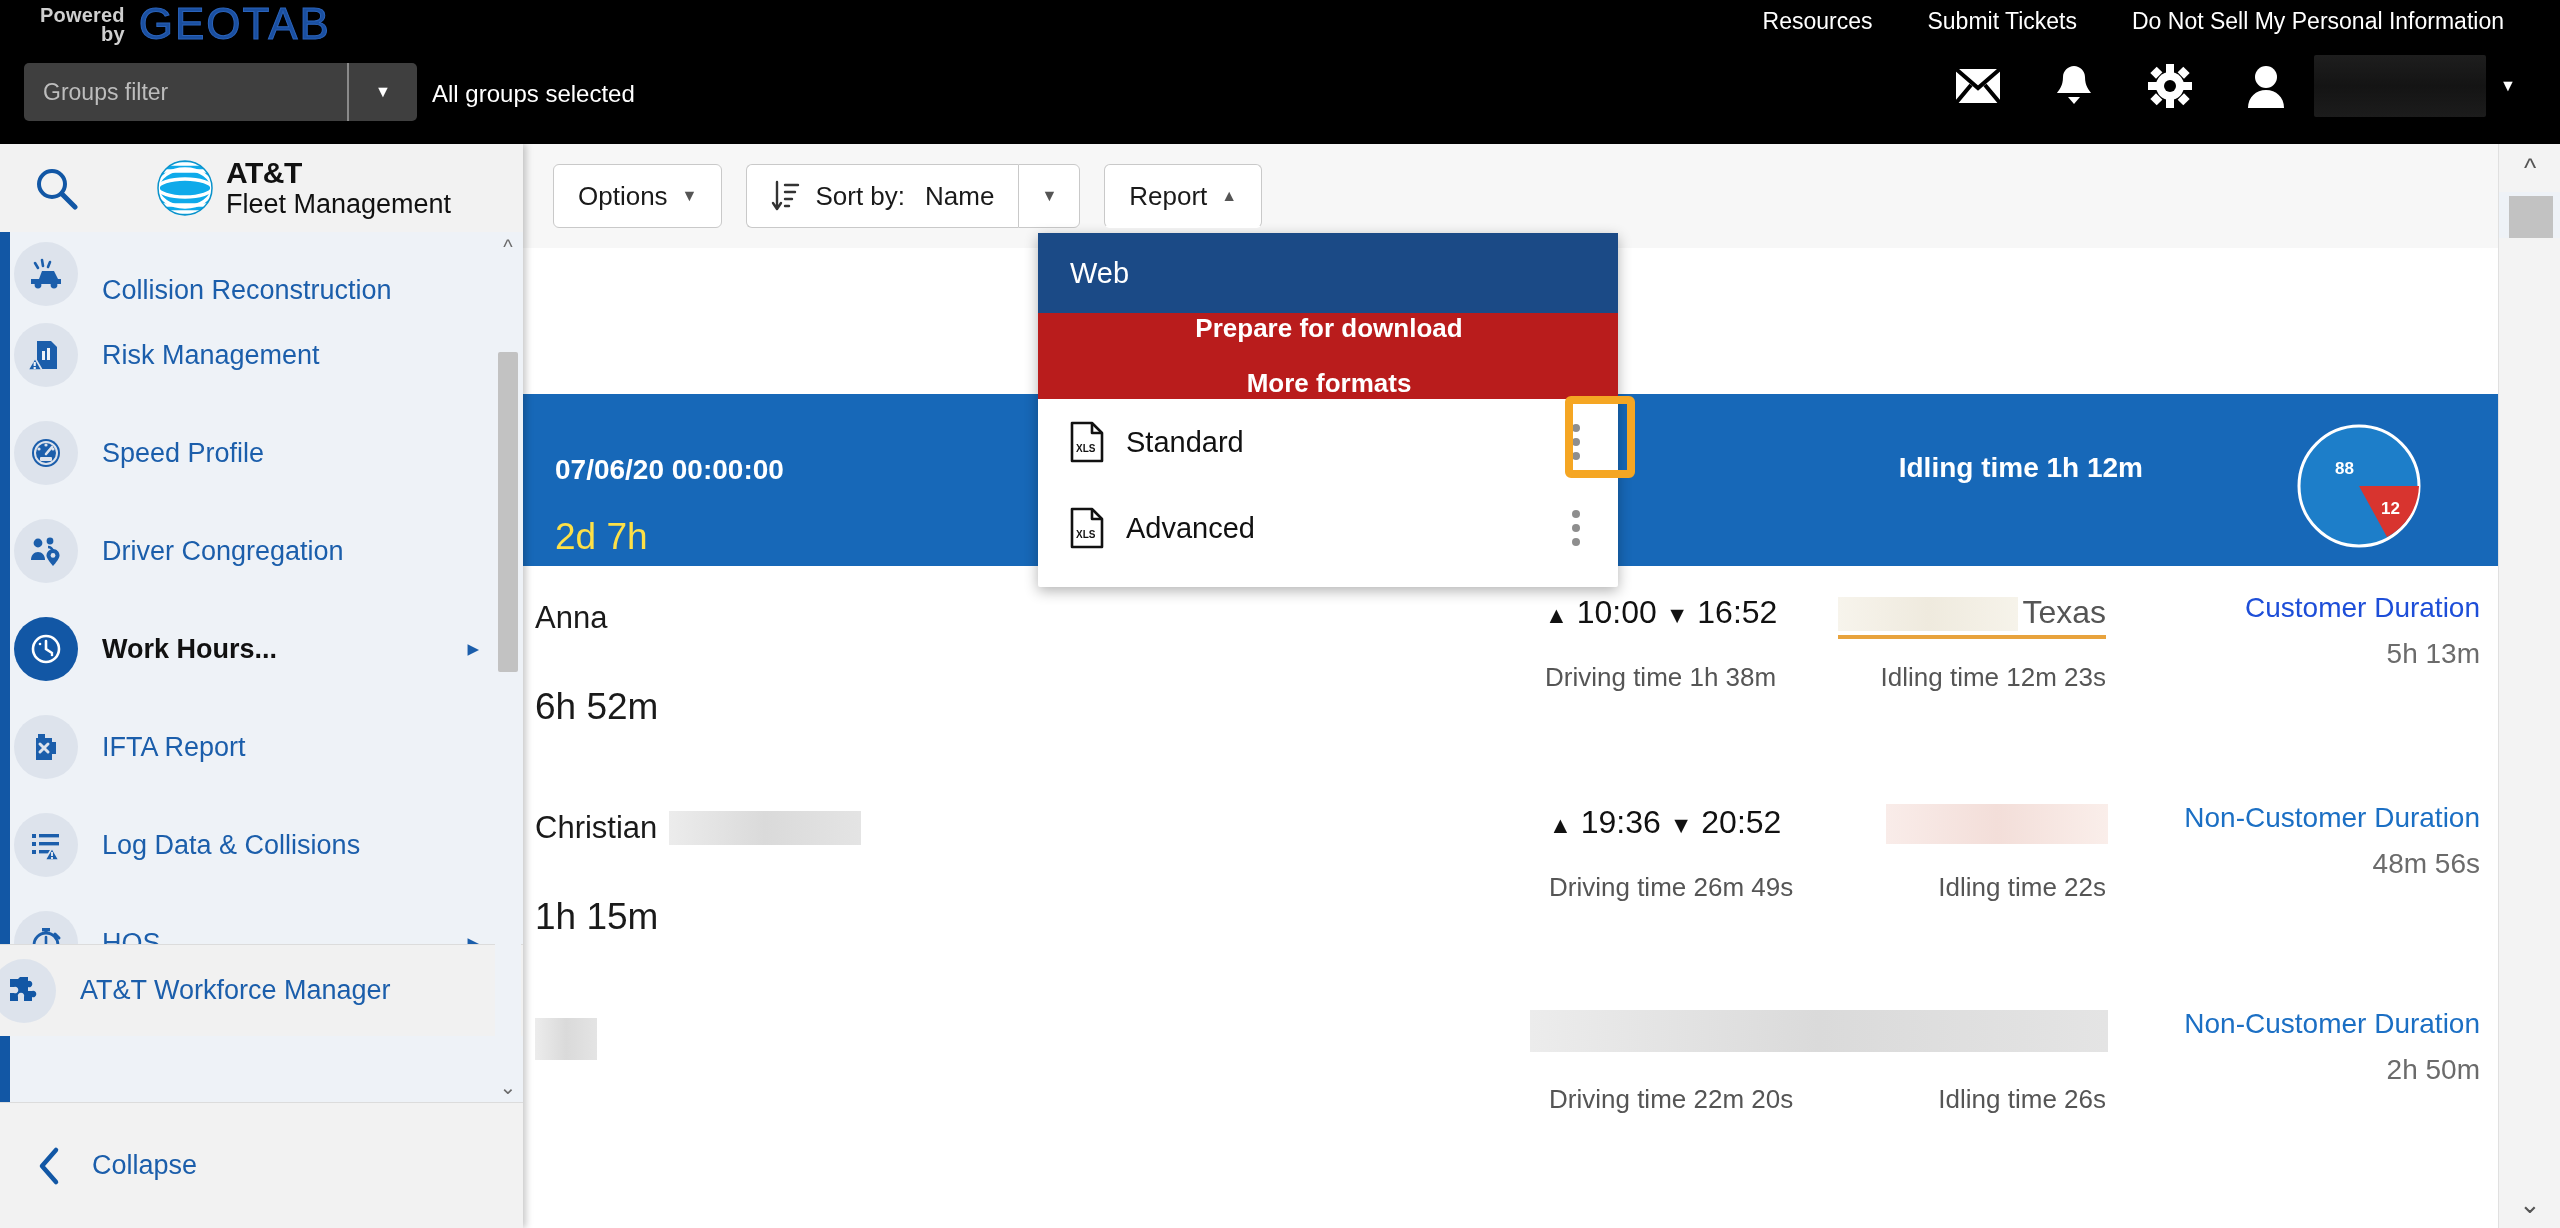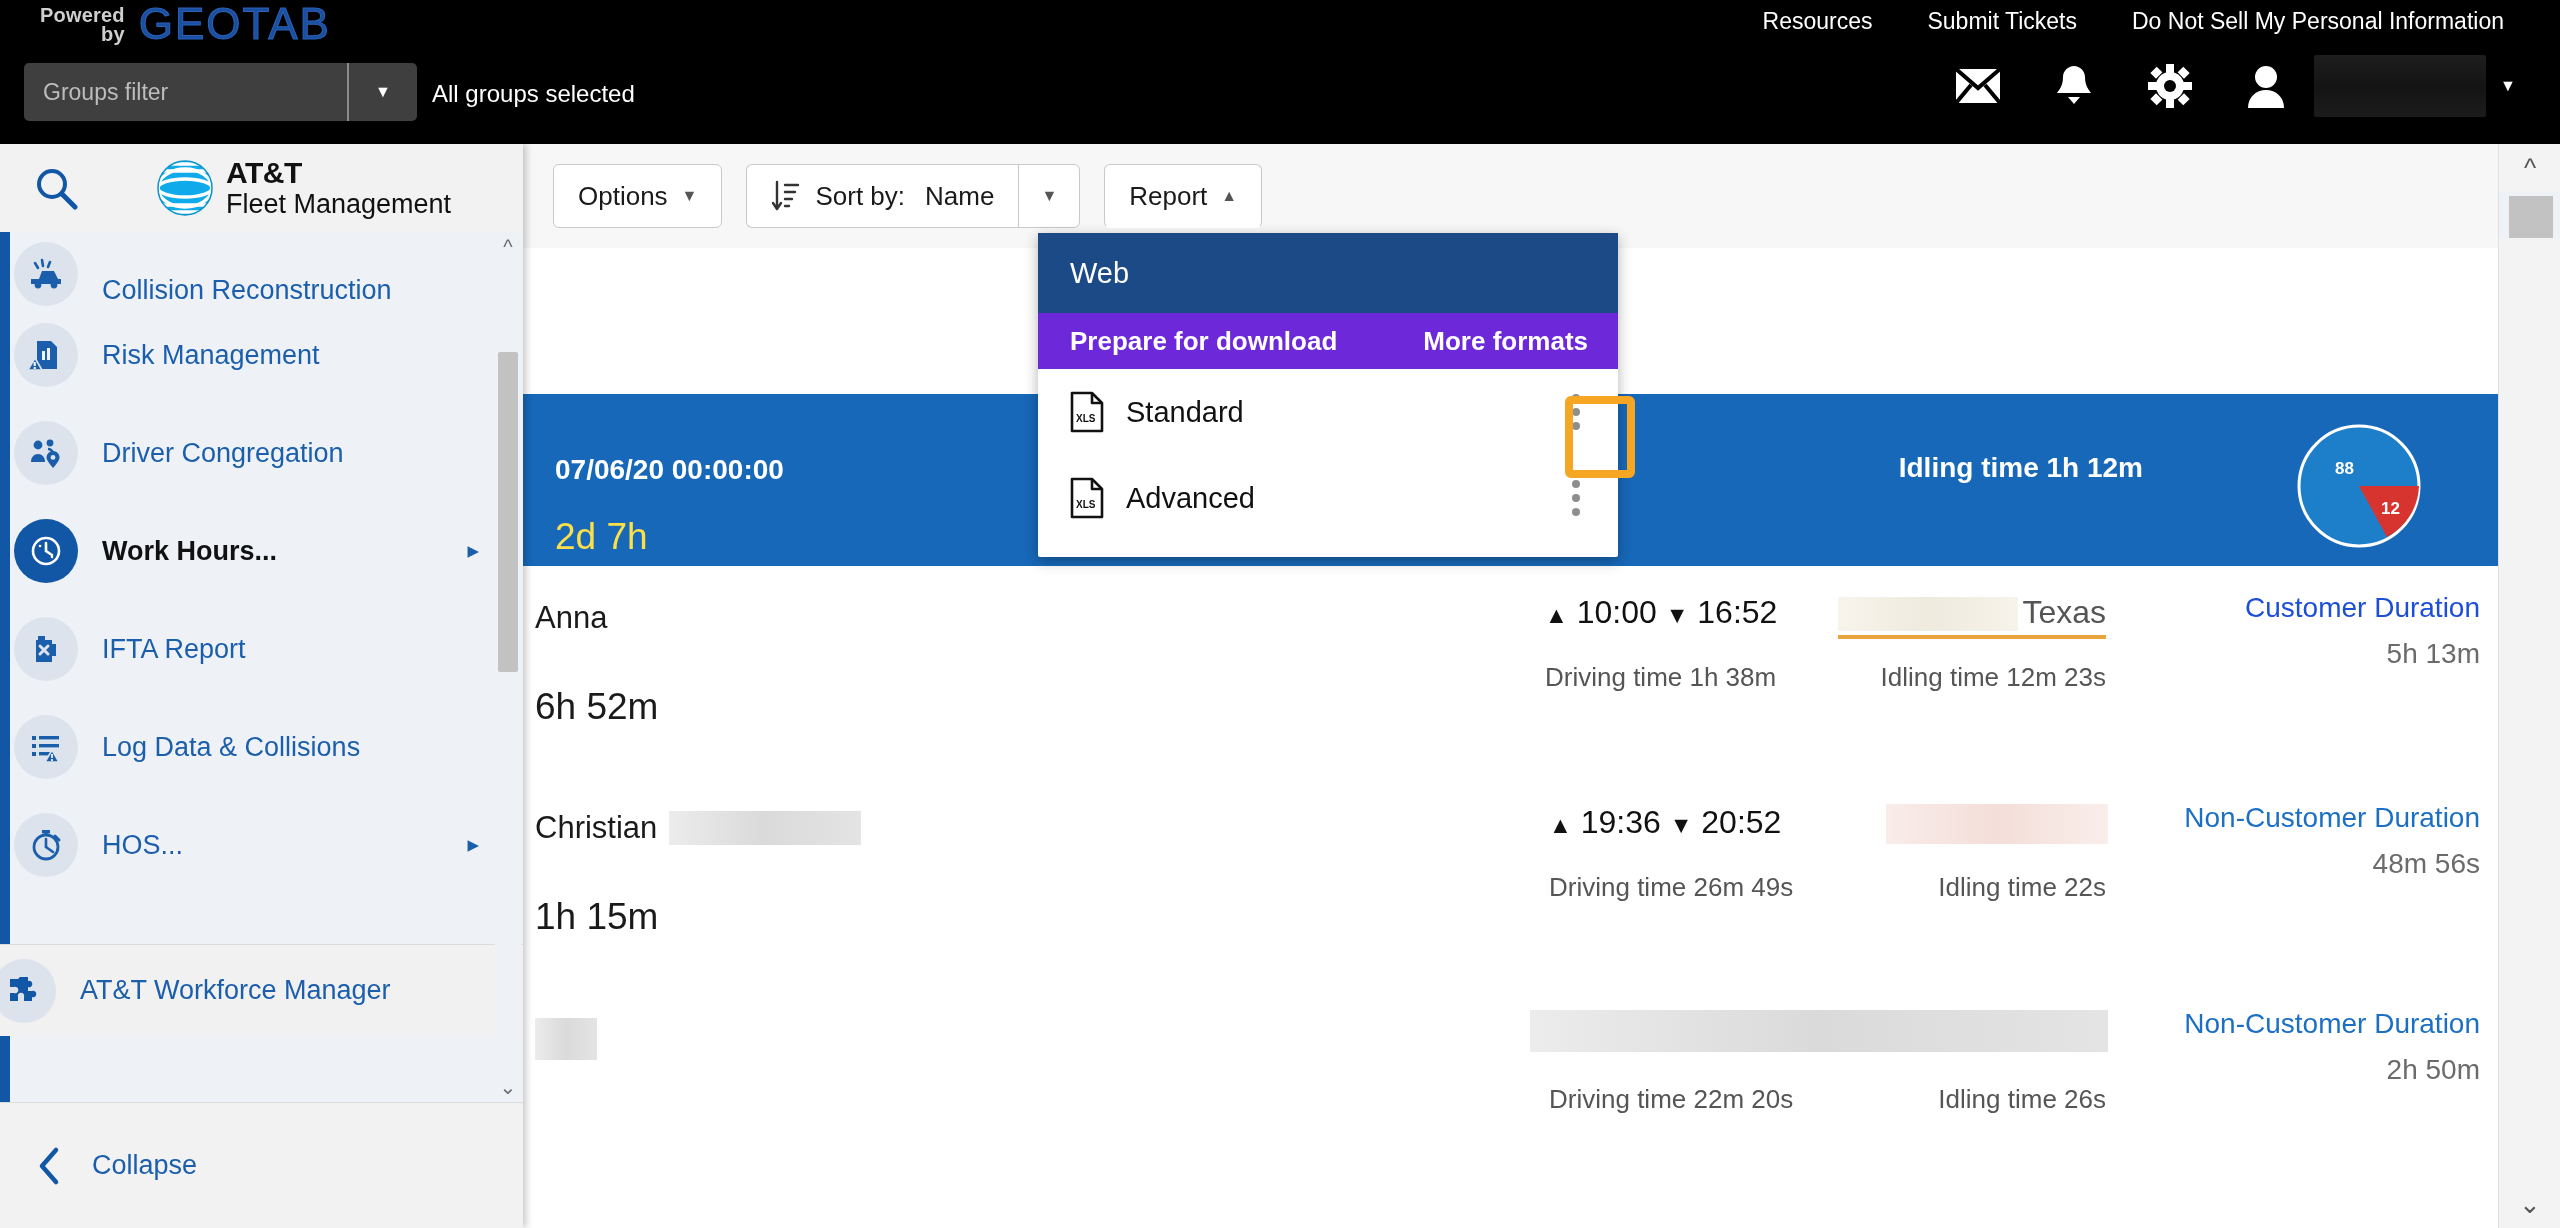--- a/index.html
+++ b/index.html
@@ -189,23 +189,23 @@
     background: #ffffff;
     box-shadow: 0 4px 14px rgba(0,0,0,.3);
     border-radius: 2px;
   }
   .menu-web {
     background: #1b4a86; color: #ffffff;
     height: 80px; display: flex; align-items: center;
     padding-left: 32px; font-size: 29px; cursor: pointer;
   }
   .menu-subhead {
-    background: #6d28d9; color: #ffffff; height: 56px;
+    background: #b91c1c; color: #ffffff; height: 86px;
     display: flex; align-items: center; justify-content: space-between;
-    padding: 0 30px 0 32px; font-size: 26px; font-weight: 700;
+    padding: 0 30px 0 32px; font-size: 26px; font-weight: 700; flex-direction: column;
   }
   .menu-row {
     height: 86px; display: flex; align-items: center;
     padding: 0 30px 0 32px; position: relative; cursor: pointer;
   }
   .xls-icon { margin-right: 22px; flex: 0 0 auto; }
   .menu-row-label { font-size: 29px; color: #111111; }
   .kebab {
     position: absolute; right: 38px; top: 50%; transform: translateY(-50%);
     display: flex; flex-direction: column; gap: 6px; align-items: center;
@@ -446,20 +446,34 @@
             <rect x="13" y="13" width="3" height="9" fill="#eef2f7"></rect>
             <rect x="18" y="10" width="3" height="12" fill="#eef2f7"></rect>
             <path d="M6 20l7 12H-1z" fill="currentColor" stroke="#dde3ec" stroke-width="1.6"></path>
             <rect x="4.6" y="24" width="2.2" height="4" fill="#eef2f7"></rect>
             <rect x="4.6" y="29" width="2.2" height="2" fill="#eef2f7"></rect>
           </svg>
       </div>
       <div class="nav-label">Risk Management</div>
     </div>
 
+    <div class="nav-item">
+      <div class="bullet">
+        <svg width="34" height="34" viewBox="0 0 34 34">
+            <circle cx="17" cy="17" r="14" fill="currentColor"></circle>
+            <circle cx="17" cy="17" r="11" fill="none" stroke="#dde3ec" stroke-width="2"></circle>
+            <circle cx="10" cy="13" r="1.6" fill="#dde3ec"></circle>
+            <circle cx="17" cy="9" r="1.6" fill="#dde3ec"></circle>
+            <circle cx="24" cy="13" r="1.6" fill="#dde3ec"></circle>
+            <path d="M17 18 L23 11" stroke="#dde3ec" stroke-width="2.6" stroke-linecap="round"></path>
+            <rect x="11" y="21" width="12" height="4" rx="1" fill="#dde3ec"></rect>
+          </svg>
+      </div>
+      <div class="nav-label">Speed Profile</div>
+    </div>
 
     <div class="nav-item">
       <div class="bullet">
         <svg width="34" height="34" viewBox="0 0 34 34">
             <circle cx="9" cy="9" r="4.4" fill="currentColor"></circle>
             <path d="M2 26c0-5 3-8 7-8s7 3 7 8z" fill="currentColor"></path>
             <circle cx="21" cy="7" r="3.4" fill="currentColor"></circle>
             <path d="M24 17c-1-3-3-4-5-4" stroke="currentColor" stroke-width="2.4" fill="none"></path>
             <path d="M24 15c3.6 0 6.5 2.9 6.5 6.5S24 32 24 32s-6.5-7-6.5-10.5S20.4 15 24 15z" fill="currentColor"></path>
             <circle cx="24" cy="21.4" r="2.4" fill="#dde3ec"></circle>

